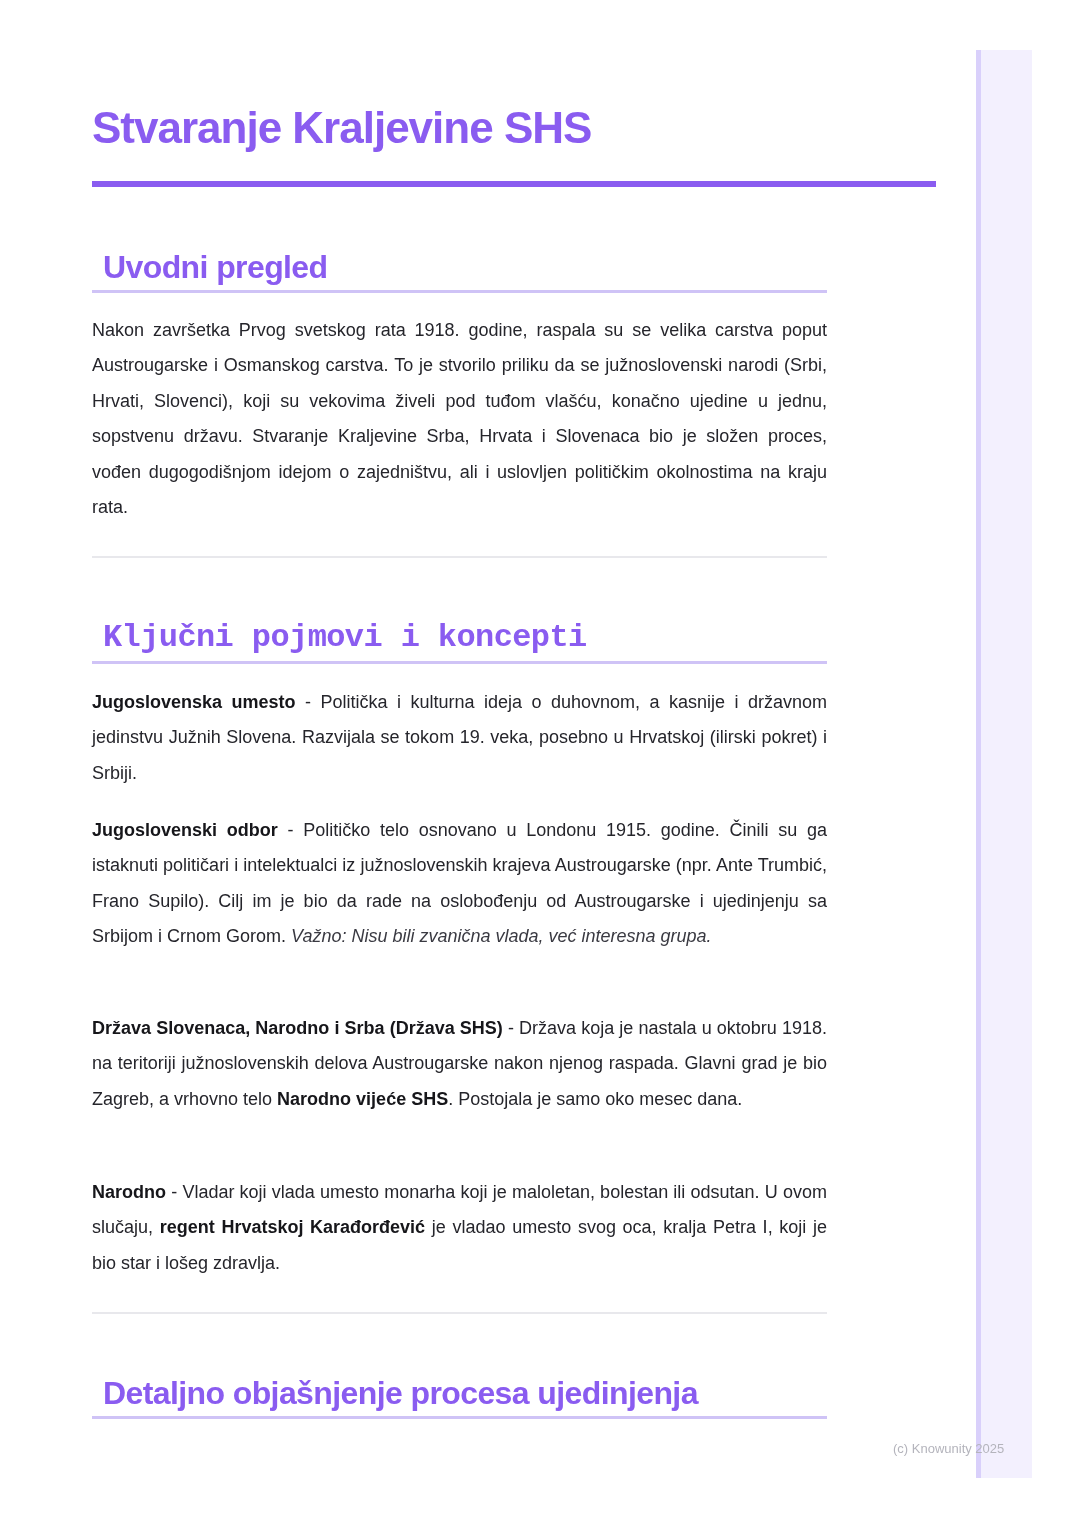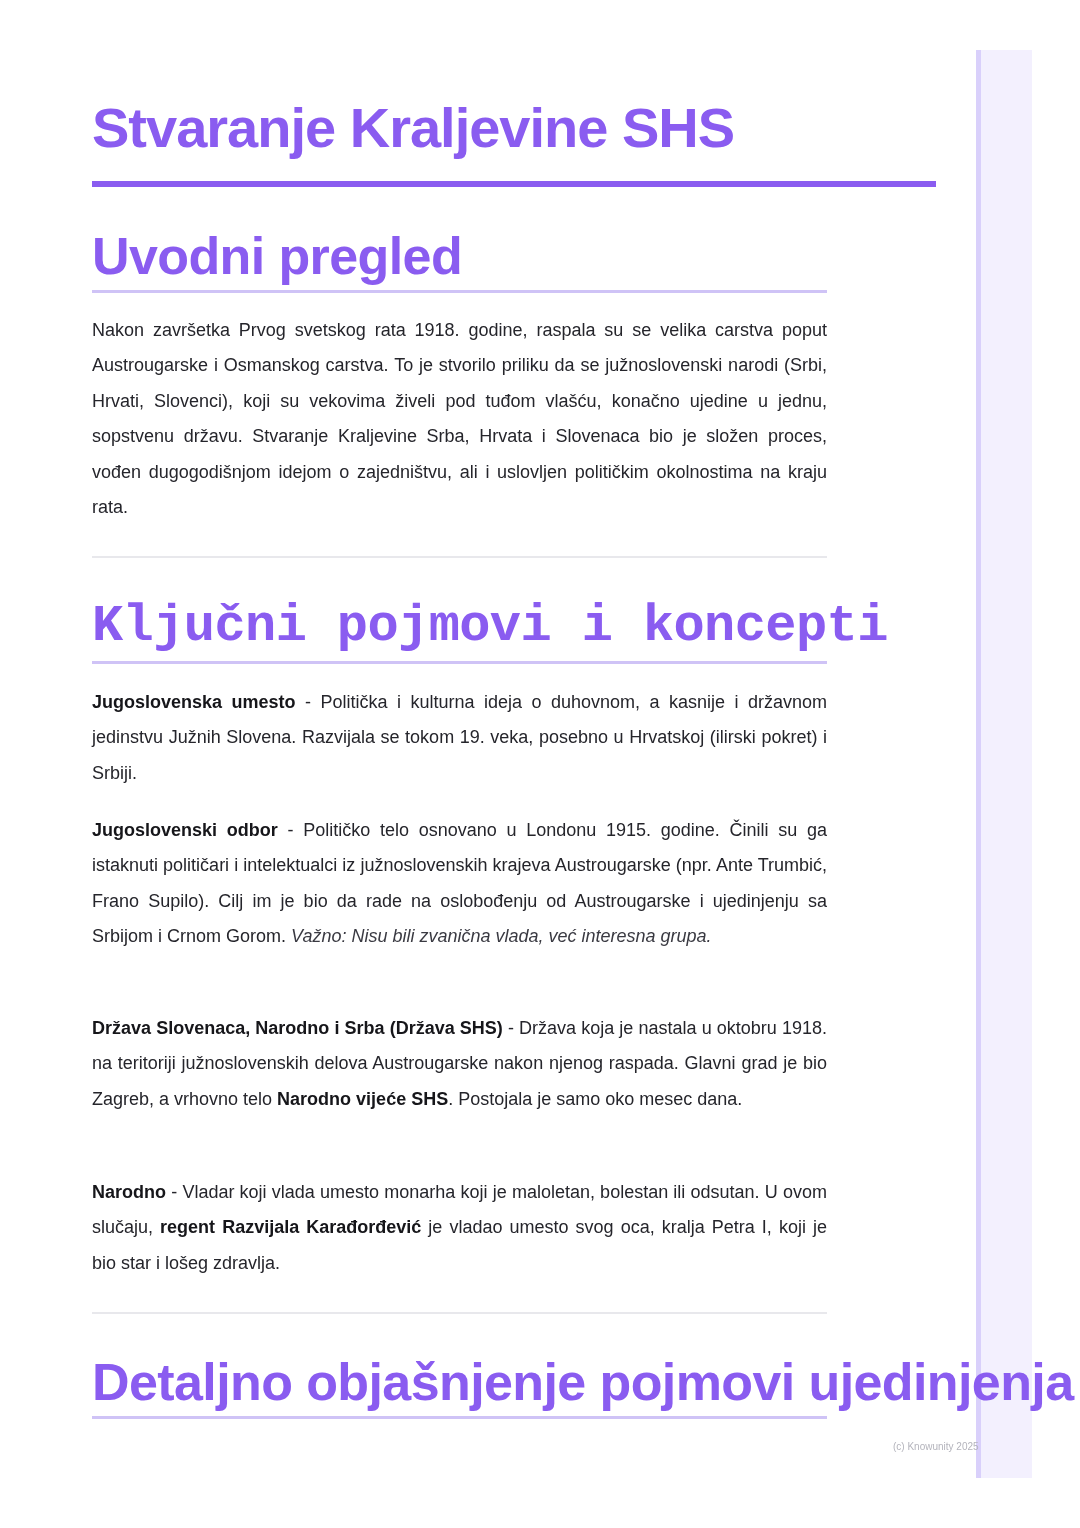--- a/index.html
+++ b/index.html
@@ -26,40 +26,40 @@
       position: absolute;
       left: 92px;
       top: 0;
       width: 844px;
     }
     .doc-title {
       position: absolute;
       left: 0;
       top: 94px;
       margin: 0;
-      font-size: 56px;
+      font-size: 44px;
       line-height: 68px;
       font-weight: 700;
       color: #8a5cf0;
       letter-spacing: -1px;
       white-space: nowrap;
     }
     .title-rule {
       position: absolute;
       left: 0;
       top: 181px;
       width: 844px;
       height: 6px;
       background: #8a5cf0;
     }
     .section-h {
       position: absolute;
       left: 0;
-      margin: 0;
-      font-size: 52px;
+      margin: 11px;
+      font-size: 32px;
       line-height: 46px;
       font-weight: 700;
       color: #8a5cf0;
       letter-spacing: -0.6px;
       white-space: nowrap;
     }
     .section-rule {
       position: absolute;
       left: 0;
       width: 735px;
@@ -82,21 +82,21 @@
       line-height: 35.4px;
       text-align: justify;
       color: #25252b;
     }
     .para b { font-weight: 700; color: #16161a; }
     .para i { font-style: italic; color: #3a3a42; }
     .footer {
       position: absolute;
       left: 893px;
       top: 1441px;
-      font-size: 10px;
+      font-size: 13px;
       color: #b4b4bc;
       white-space: nowrap;
     }
   </style>
 </head>
 <body>
 
 <div class="sidebar"></div>
 
 <div class="page">
@@ -112,21 +112,21 @@
 
   <h2 class="section-h" style="top:604px;font-family:Liberation Mono, monospace;">Ključni pojmovi i koncepti</h2>
   <div class="section-rule" style="top:661px;"></div>
 
   <p class="para" style="top:685px;"><b>Jugoslovenska umesto</b><span> - </span><span>Politička i kulturna ideja o duhovnom, a kasnije i državnom jedinstvu Južnih Slovena. Razvijala se tokom 19. veka, posebno u Hrvatskoj (ilirski pokret) i Srbiji.</span></p>
 
   <p class="para" style="top:813px;"><b>Jugoslovenski odbor</b><span> - </span><span>Političko telo osnovano u Londonu 1915. godine. Činili su ga istaknuti političari i intelektualci iz južnoslovenskih krajeva Austrougarske (npr. Ante Trumbić, Frano Supilo). Cilj im je bio da rade na oslobođenju od Austrougarske i ujedinjenju sa Srbijom i Crnom Gorom. </span><i>Važno: Nisu bili zvanična vlada, već interesna grupa.</i></p>
 
   <p class="para" style="top:1011px;"><b>Država Slovenaca, Narodno i Srba (Država SHS)</b><span> - </span><span>Država koja je nastala u oktobru 1918. na teritoriji južnoslovenskih delova Austrougarske nakon njenog raspada. Glavni grad je bio Zagreb, a vrhovno telo </span><b>Narodno vijeće SHS</b><span>. Postojala je samo oko mesec dana.</span></p>
 
-  <p class="para" style="top:1175px;"><b>Narodno</b><span> - </span><span>Vladar koji vlada umesto monarha koji je maloletan, bolestan ili odsutan. U ovom slučaju, </span><b>regent Razvijala Karađorđević</b><span> je vladao umesto svog oca, kralja Petra I, koji je bio star i lošeg zdravlja.</span></p>
+  <p class="para" style="top:1175px;"><b>Narodno</b><span> - </span><span>Vladar koji vlada umesto monarha koji je maloletan, bolestan ili odsutan. U ovom slučaju, </span><b>regent Hrvatskoj Karađorđević</b><span> je vladao umesto svog oca, kralja Petra I, koji je bio star i lošeg zdravlja.</span></p>
 
   <div class="divider" style="top:1312px;"></div>
 
-  <h2 class="section-h" style="top:1359px;">Detaljno objašnjenje pojmovi ujedinjenja</h2>
+  <h2 class="section-h" style="top:1359px;">Detaljno objašnjenje procesa ujedinjenja</h2>
   <div class="section-rule" style="top:1416px;"></div>
 </div>
 
 <div class="footer">(c) Knowunity 2025</div>
 
 </body></html>

